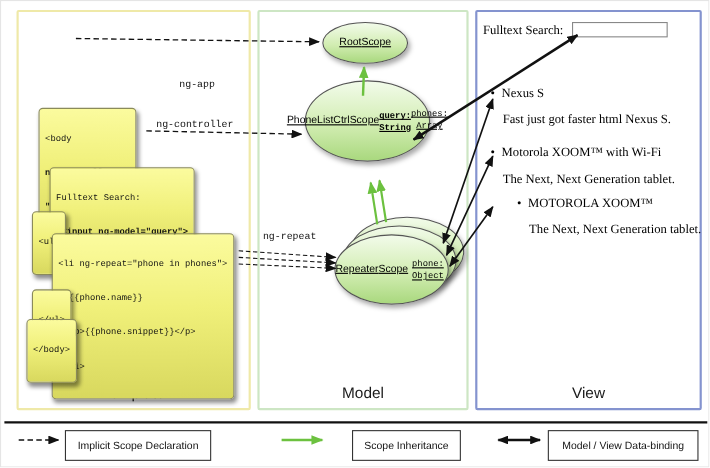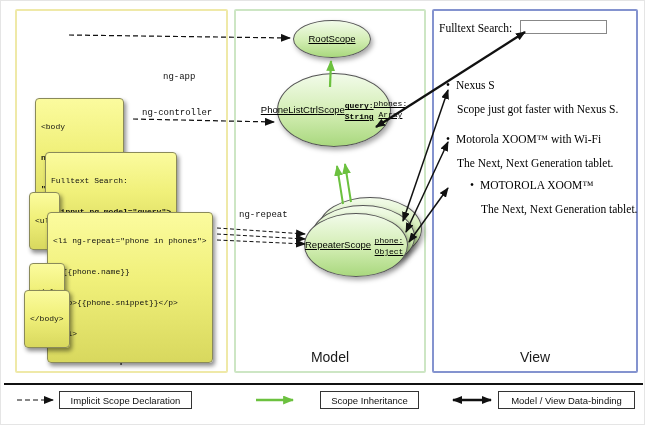--- a/index.html
+++ b/index.html
@@ -38,21 +38,21 @@
     font-family:"Liberation Serif", serif; font-size:11.5px; color:#000; }
   .view-search-input { position:absolute; left:519px; top:19px; z-index:2;
     width:87px; height:14px; border:1px solid #888; background:#fff; font-size:10px; padding:0 3px; }
 
   .view-item { position:absolute; left:445px; width:188px; z-index:2;
     font-family:"Liberation Serif", serif; font-size:11.5px; color:#000; }
   .vi-title { line-height:13px; }
   .vi-title .bullet { display:inline-block; width:10px; }
   .vi-desc { margin-top:11px; margin-left:11px; line-height:13px; }
 
-  .legend-box { position:absolute; z-index:4; top:390px; height:18px; background:#fff;
+  .legend-box { position:absolute; z-index:4; top:390px; height:28px; background:#fff;
     border:1px solid #333; display:flex; align-items:center; justify-content:center;
     font-size:9.5px; color:#111; padding:0 6px; white-space:nowrap; }
 </style>
 </head>
 <body>
 
 <div class="canvas">
 
   <div class="panel panel-template">
     <div class="panel-label">Template</div>
@@ -118,21 +118,21 @@
     <span class="ttl">Repeater</span>
     <span class="ttl">Scope</span>
     <span class="mono mt">phone: Object</span>
   </div>
 
   <div class="view-search-label">Fulltext Search:</div>
   <input class="view-search-input" type="text" style="">
 
   <div class="view-item" style="top:78px;">
     <div class="vi-title"><span class="bullet">•</span><span>Nexus S</span></div>
-    <div class="vi-desc">Scope just got faster with Nexus S.</div>
+    <div class="vi-desc">Fast just got faster html Nexus S.</div>
   </div>
 
   <div class="view-item" style="top:132px;">
     <div class="vi-title"><span class="bullet">•</span><span>Motorola XOOM™ with Wi-Fi</span></div>
     <div class="vi-desc">The Next, Next Generation tablet.</div>
   </div>
 
   <div class="view-item" style="top:178px;margin-left:24px;">
     <div class="vi-title"><span class="bullet">•</span><span>MOTOROLA XOOM™</span></div>
     <div class="vi-desc">The Next, Next Generation tablet.</div>

